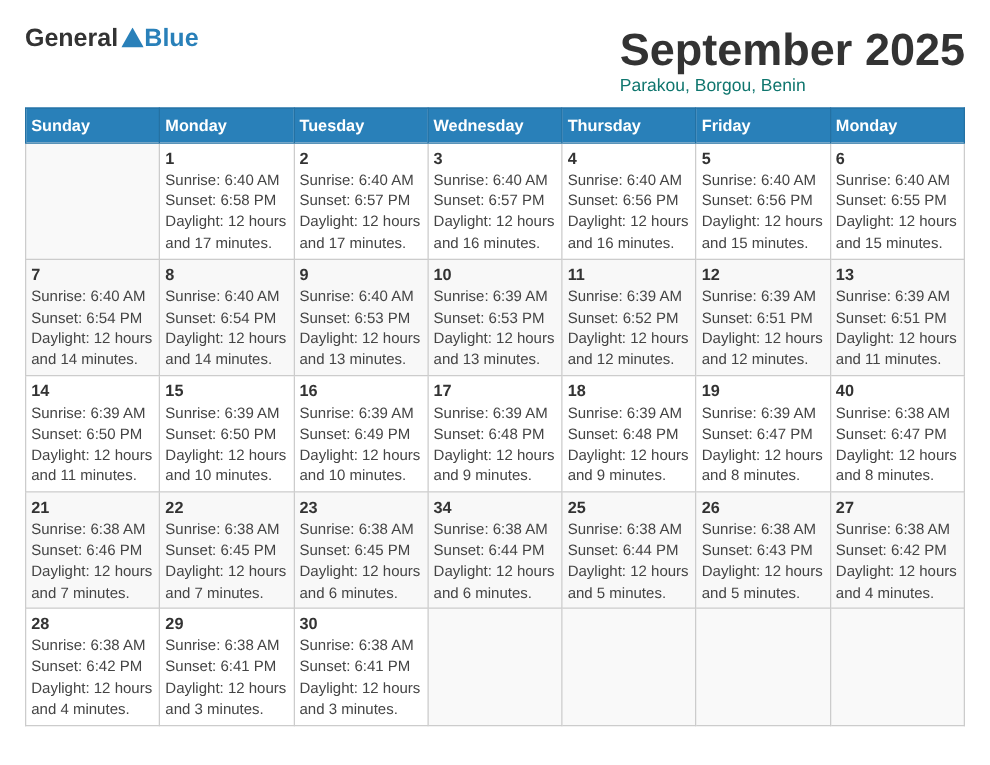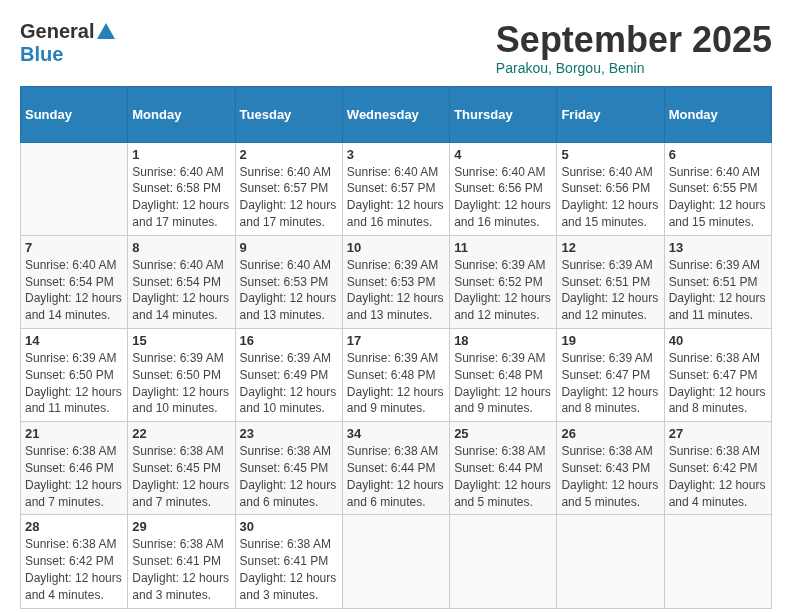--- a/index.html
+++ b/index.html
@@ -11,21 +11,21 @@
       padding: 20px;
     }
     .header {
       display: flex;
       justify-content: space-between;
       align-items: flex-start;
       margin-bottom: 10px;
     }
     .logo {
       display: flex;
-      flex-direction: column;
+      flex-direction: row;
       align-items: flex-start;
     }
     .logo-line {
       display: flex;
       align-items: center;
     }
     .title-section {
     }
     .month-title {
       font-size: 36px;
@@ -38,21 +38,21 @@
       color: #0f766e;
     }
     .calendar {
       width: 100%;
       border-collapse: collapse;
       font-size: 11px;
     }
     .calendar th {
       background-color: #2980b9;
       color: #fff;
-      padding: 20px 4px;
+      padding: 6px 4px;
       text-align: left;
       font-size: 13px;
       font-weight: bold;
       border: 1px solid #2471a3;
     }
     .calendar td {
       border: 1px solid #ccc;
       vertical-align: top;
       padding: 4px;
       width: calc(100% / 7);

